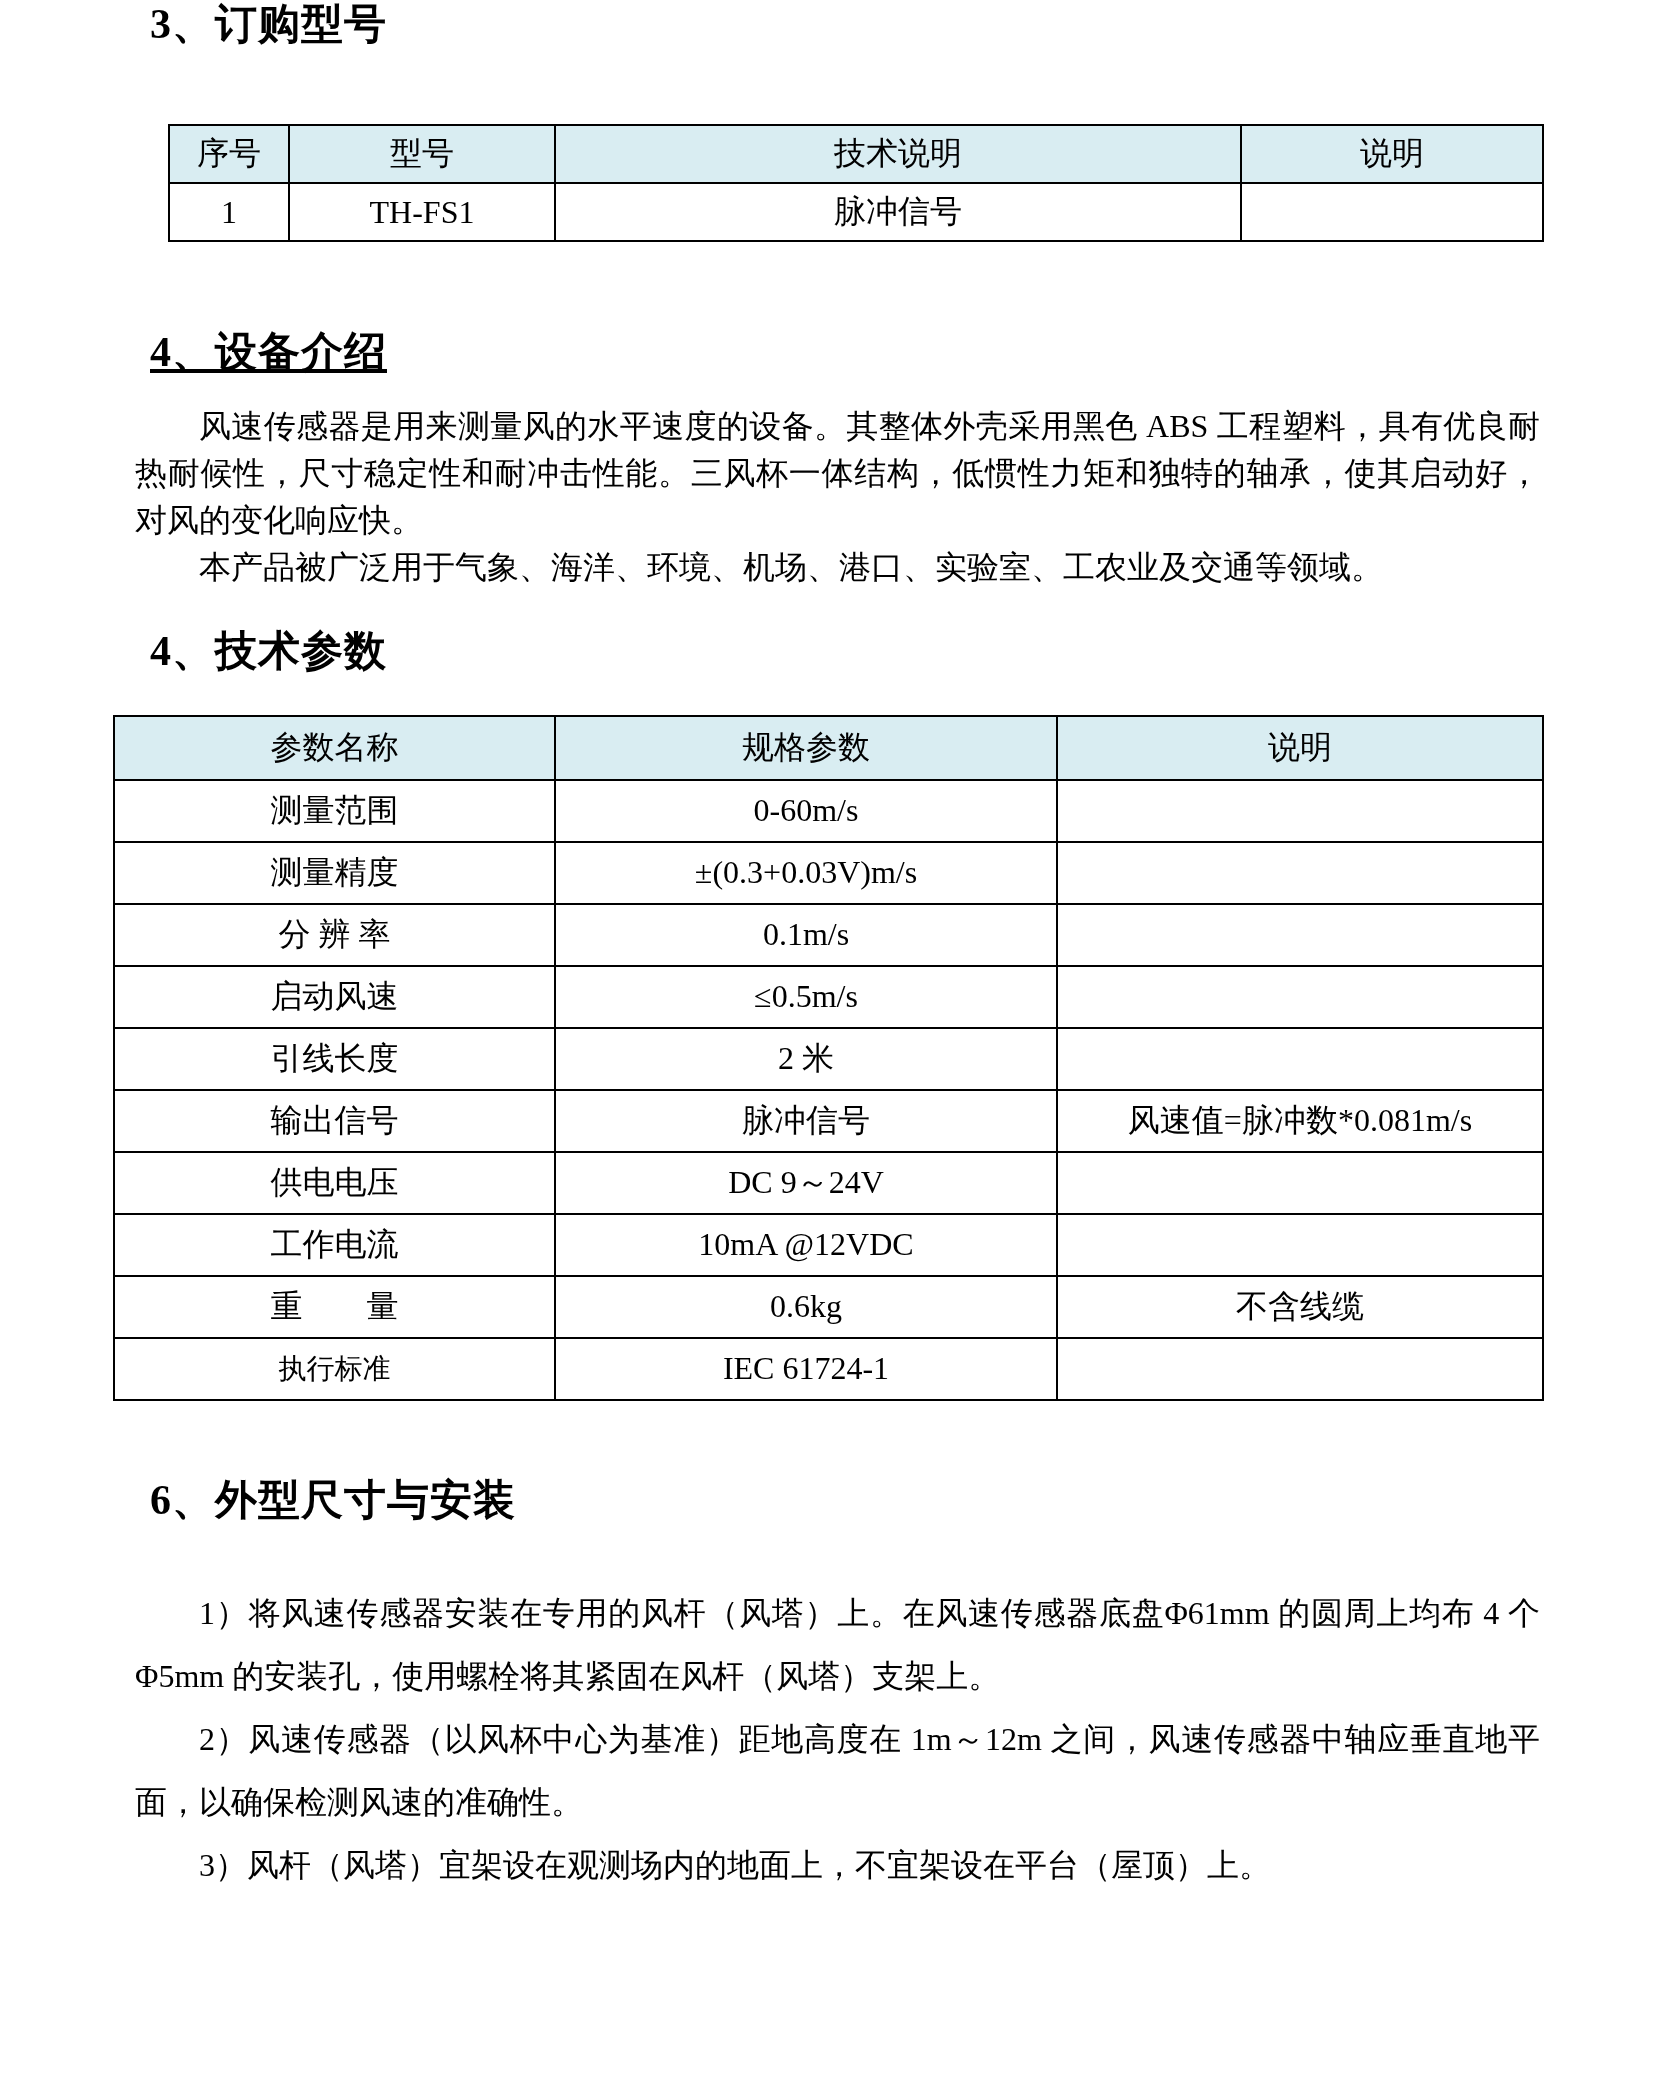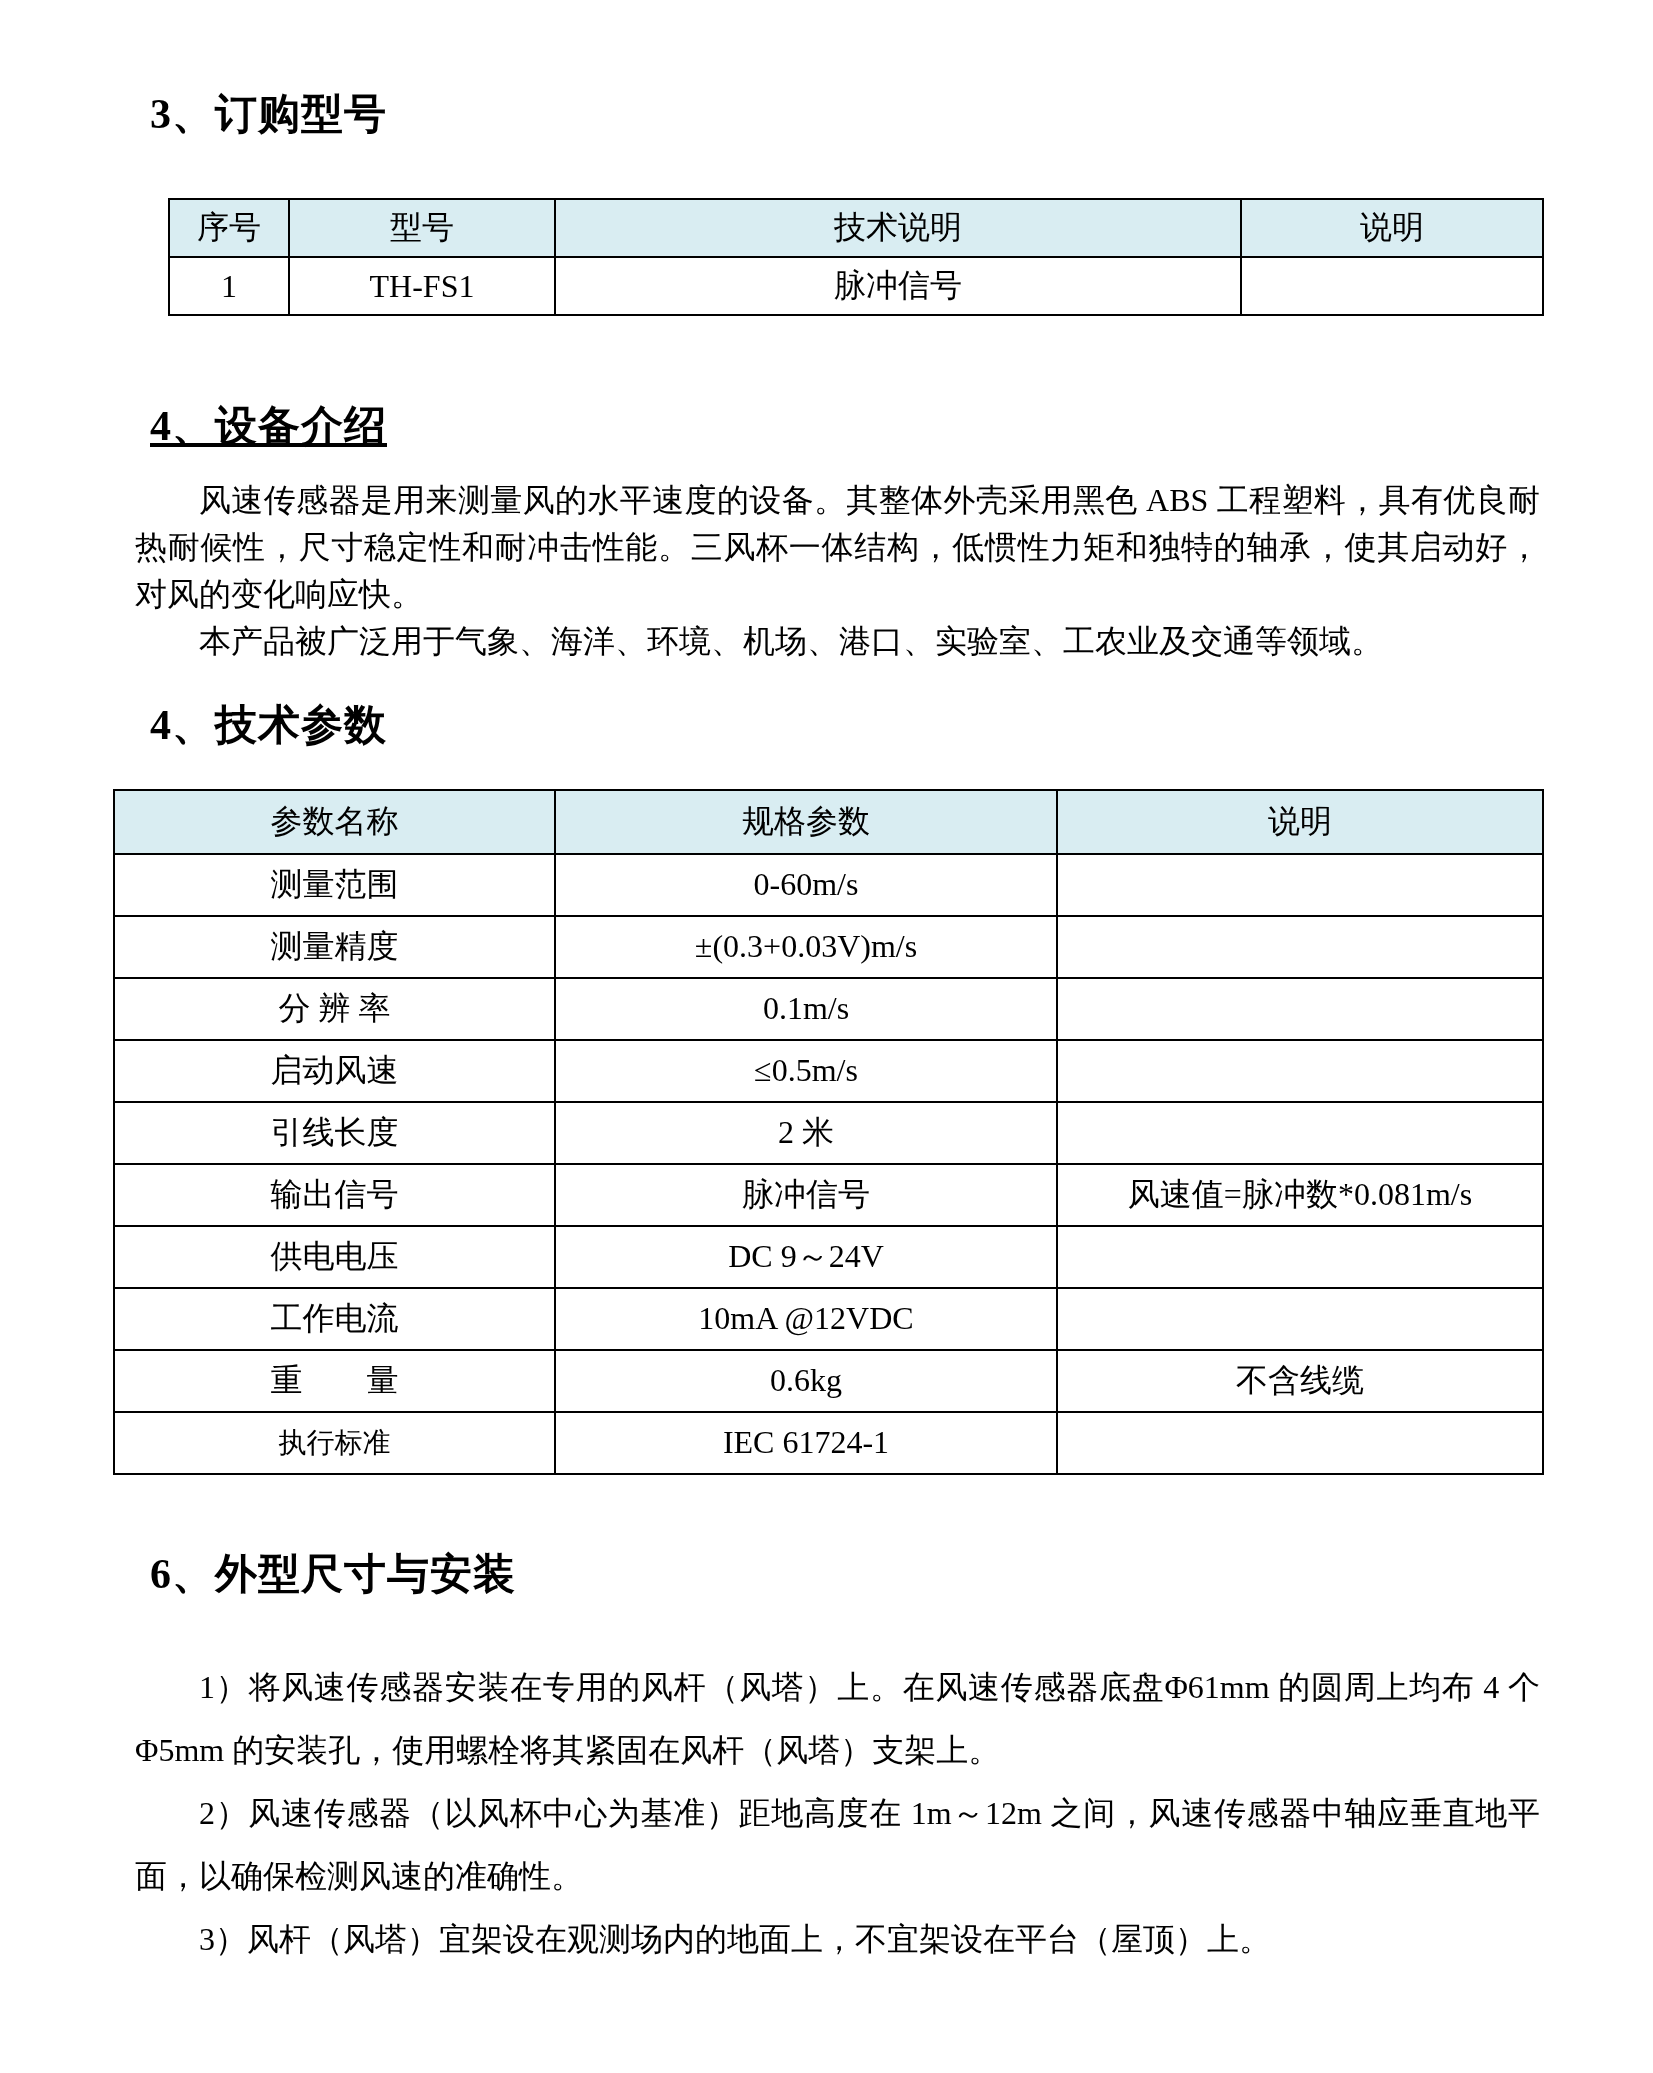--- a/index.html
+++ b/index.html
@@ -12,21 +12,21 @@
   }
   .doc { position: relative; width: 1653px; height: 2073px; overflow: hidden; }
 
   .section-title {
     font-size: 42px;
     font-weight: 600;
     letter-spacing: 1px;
     margin: 0 0 0 150px;
     line-height: 1.15;
   }
-  .s3-title { padding-top: 90px; }
+  .s3-title { }
   .s4-title { margin-top: 86px; text-decoration: underline; }
   .s5-title { margin-top: 36px; }
   .s6-title { margin-top: 75px; }
 
   table {
     border-collapse: collapse;
     table-layout: fixed;
     font-size: 32px;
   }
   th, td {
@@ -36,21 +36,21 @@
     padding: 0;
     overflow: hidden;
     white-space: nowrap;
   }
   thead th {
     background: #d9edf2;
     font-weight: normal;
     font-size: 32px;
   }
 
-  .order-table { margin: 60px 0 0 168px; width: 1374px; font-family: Liberation Serif, serif; }
+  .order-table { margin: 76px 0 0 168px; width: 1374px; font-family: Liberation Serif, serif; }
   .order-table thead th { height: 56px; }
   .order-table tbody td { height: 56px; }
 
   .params-table { margin: 40px 0 0 113px; width: 1429px; }
   .params-table thead th { height: 62px; text-align: center; }
   .params-table tbody td { height: 60px; }
   .params-table tbody tr.small-label td:first-child { font-size: 28px; }
 
   .paragraphs {
     text-align: justify;

